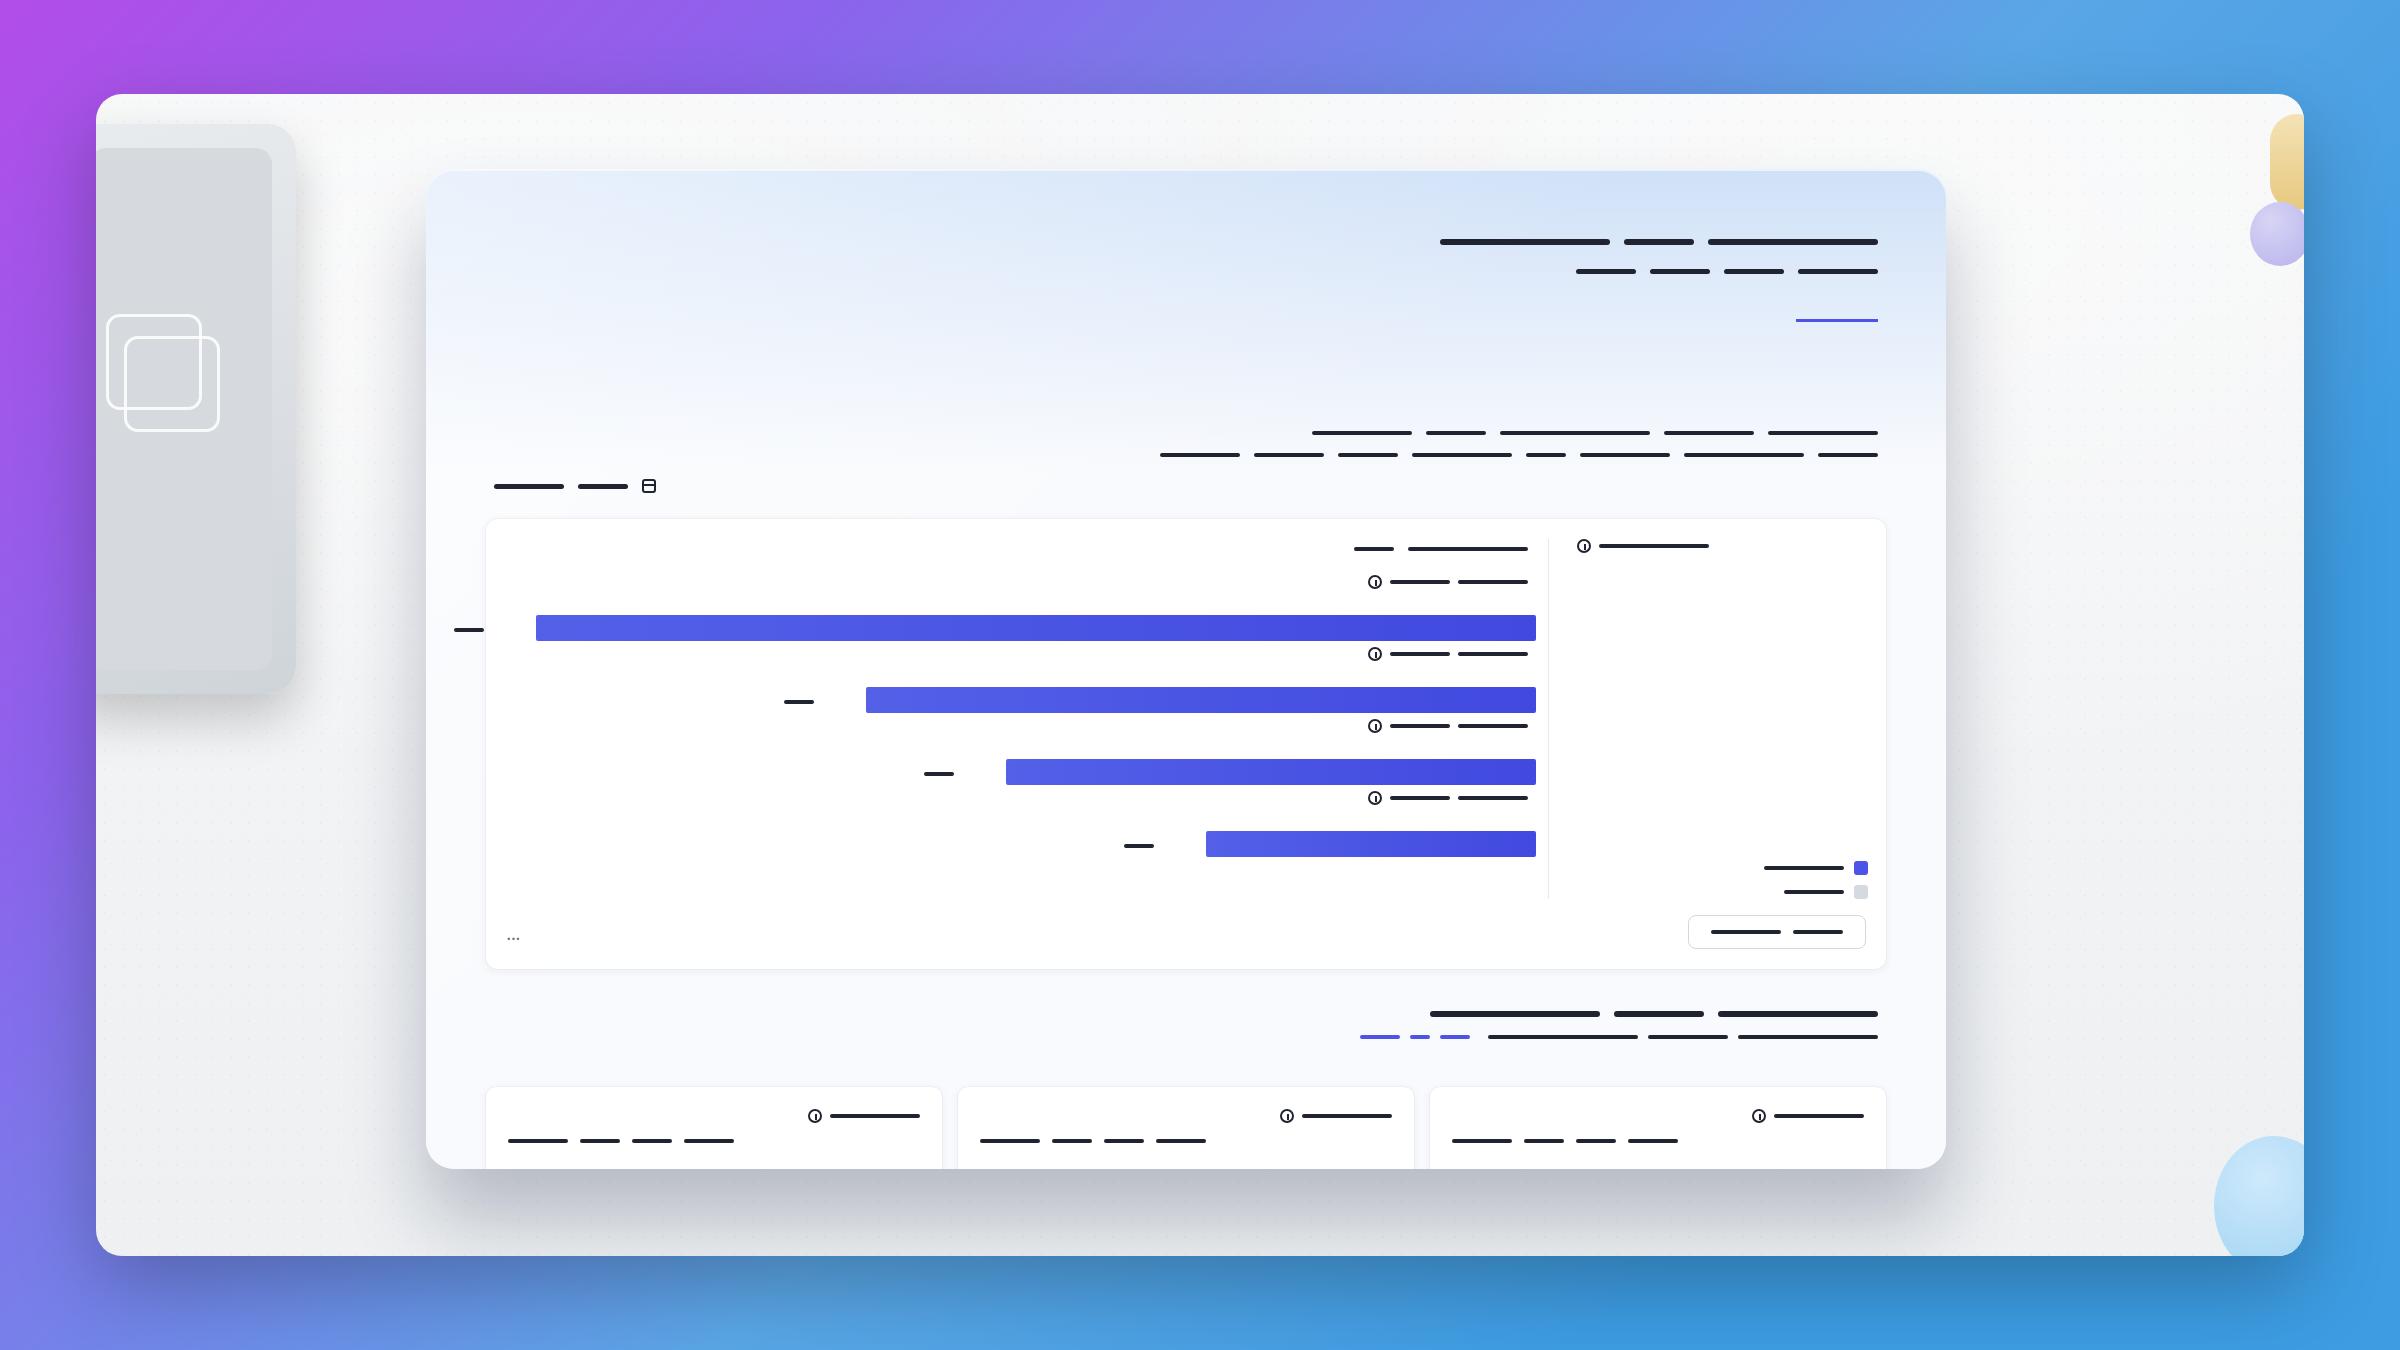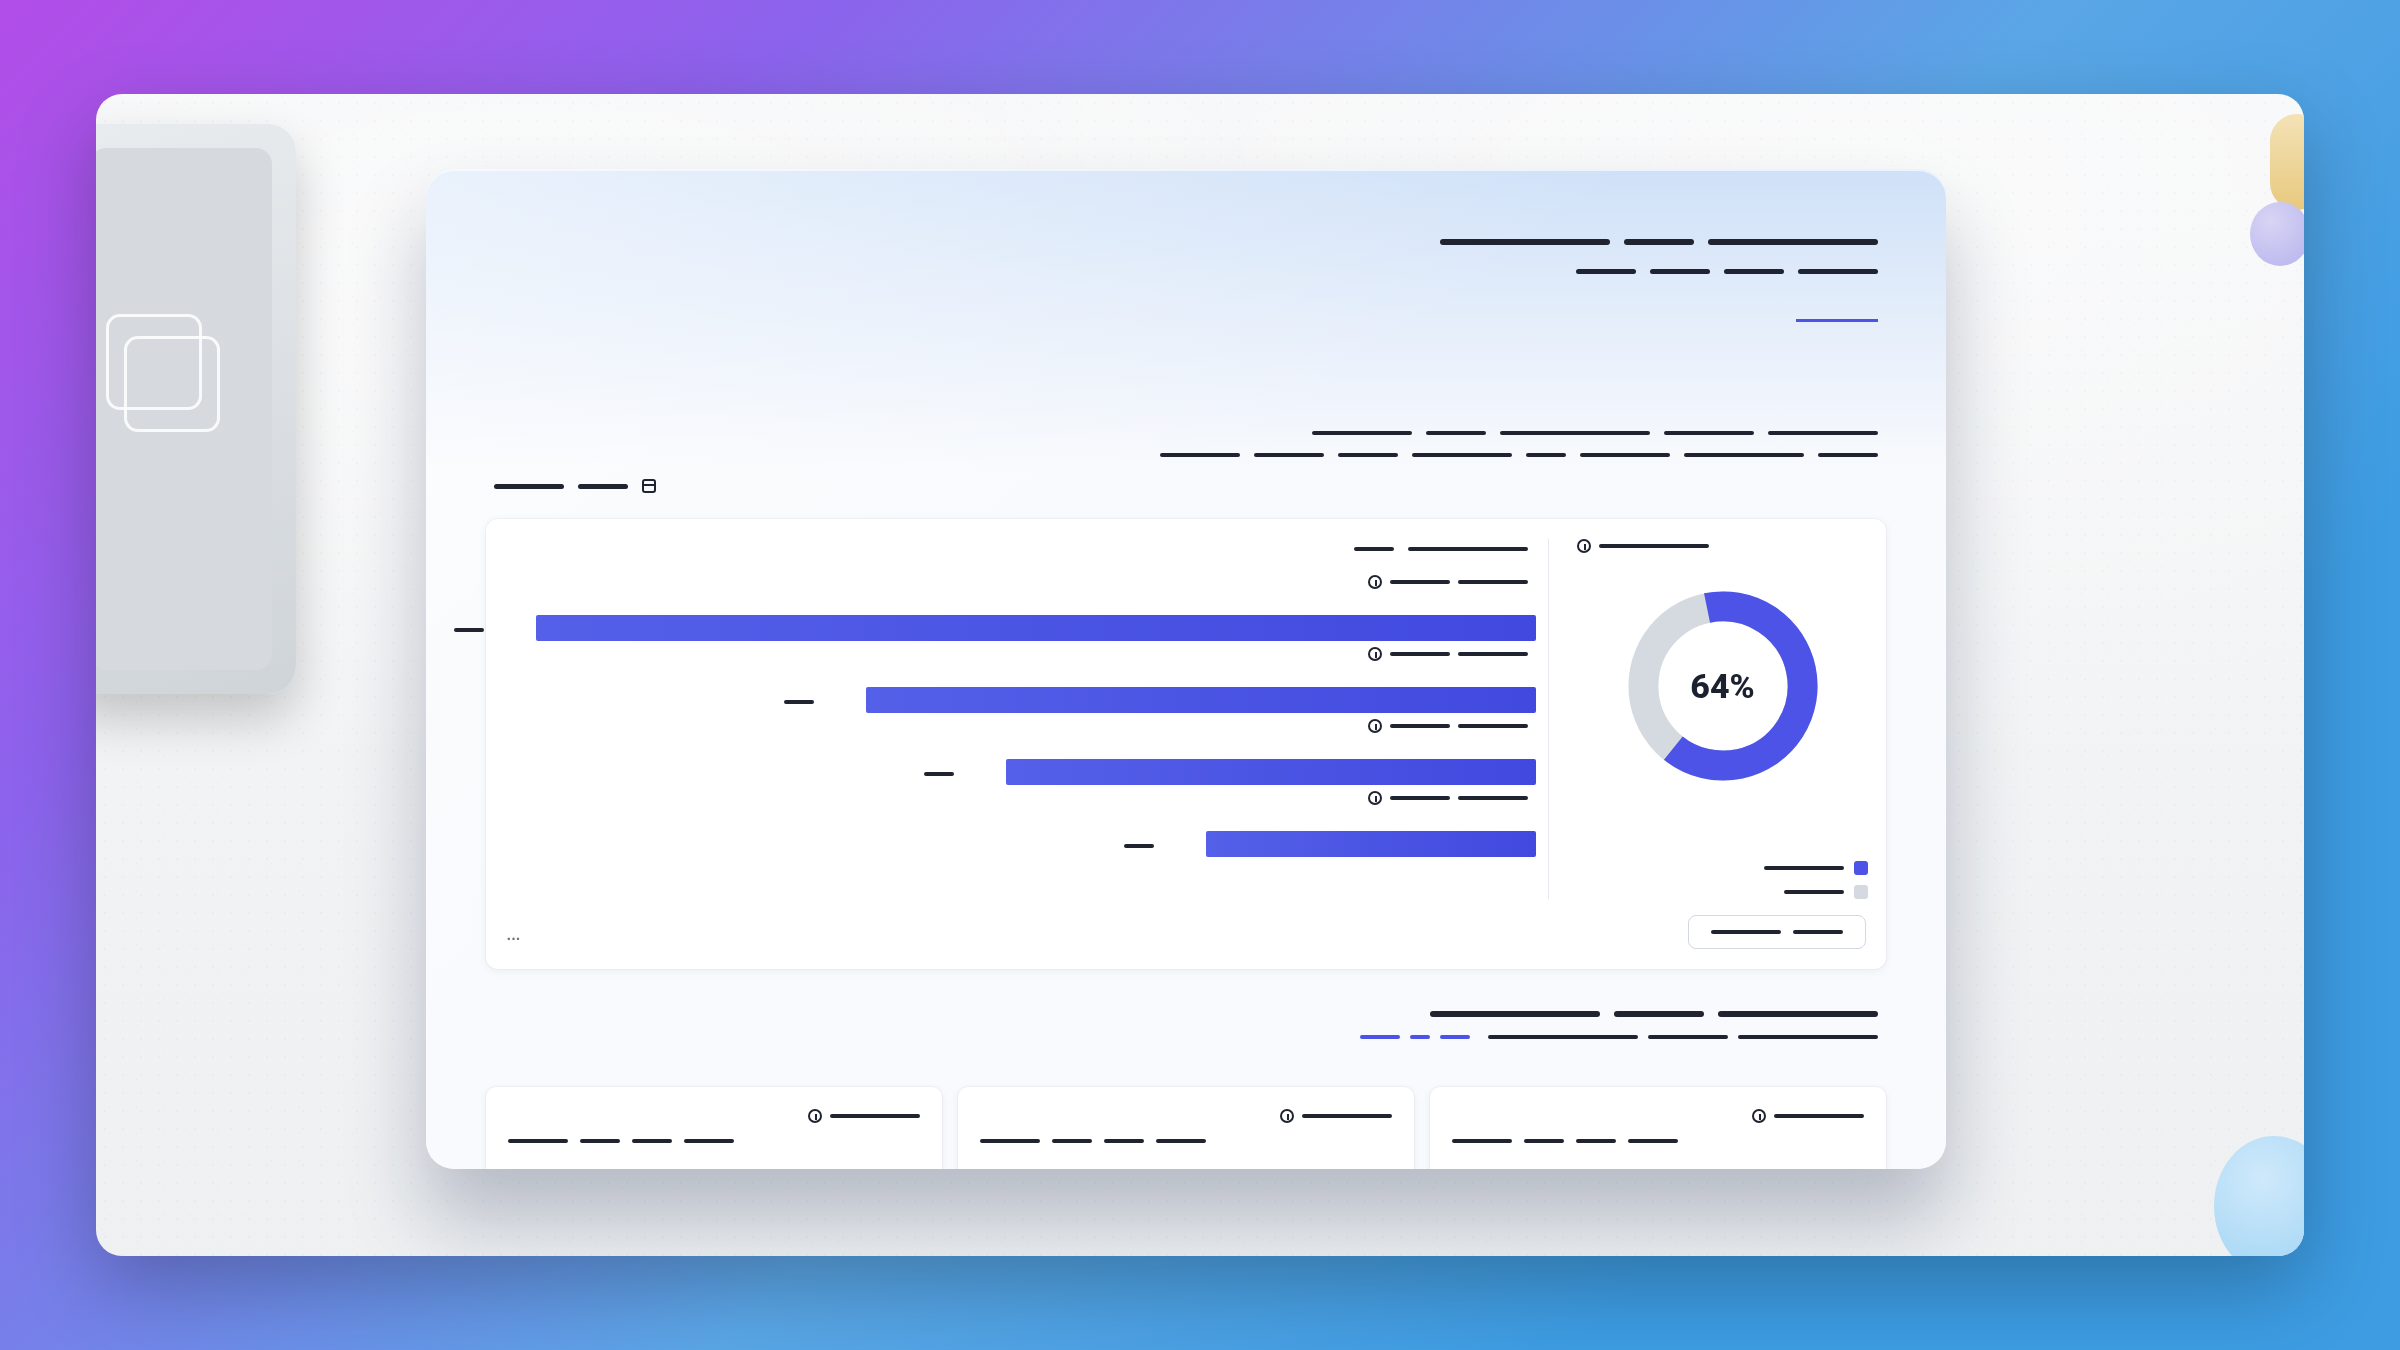--- a/index.html
+++ b/index.html
@@ -217,27 +217,20 @@
               <div class="lbl" style="left: 620px;"><span class="txt thin" style="width: 30px;"></span></div>
             </div>
           </div>
       </div>
 
       <div class="side">
         <div class="side-title" id="sidetitle">
             <span class="iicon"></span>
             <span class="txt thin" style="width: 110px;"></span>
           </div>
-        <div class="donut-wrap">
-          <svg viewBox="0 0 42 42">
-            <circle cx="21" cy="21" r="15.9155" fill="none" stroke="#d5dae1" stroke-width="6"></circle>
-            <circle id="donut-arc" cx="21" cy="21" r="15.9155" fill="none" stroke="#4c53e6" stroke-width="6" stroke-dasharray="64 36" stroke-dashoffset="25" transform="rotate(-12 21 21)"></circle>
-          </svg>
-          <div class="center" style="font-size:34px;">64%</div>
-        </div>
         <div class="legend" id="legend">
             <div class="li">
               <span class="txt thin" style="width: 80px;"></span>
               <span class="sw" style="background: rgb(76, 83, 230);"></span>
             </div>
             <div class="li">
               <span class="txt thin" style="width: 60px;"></span>
               <span class="sw" style="background: rgb(213, 218, 225);"></span>
             </div>
           </div>

